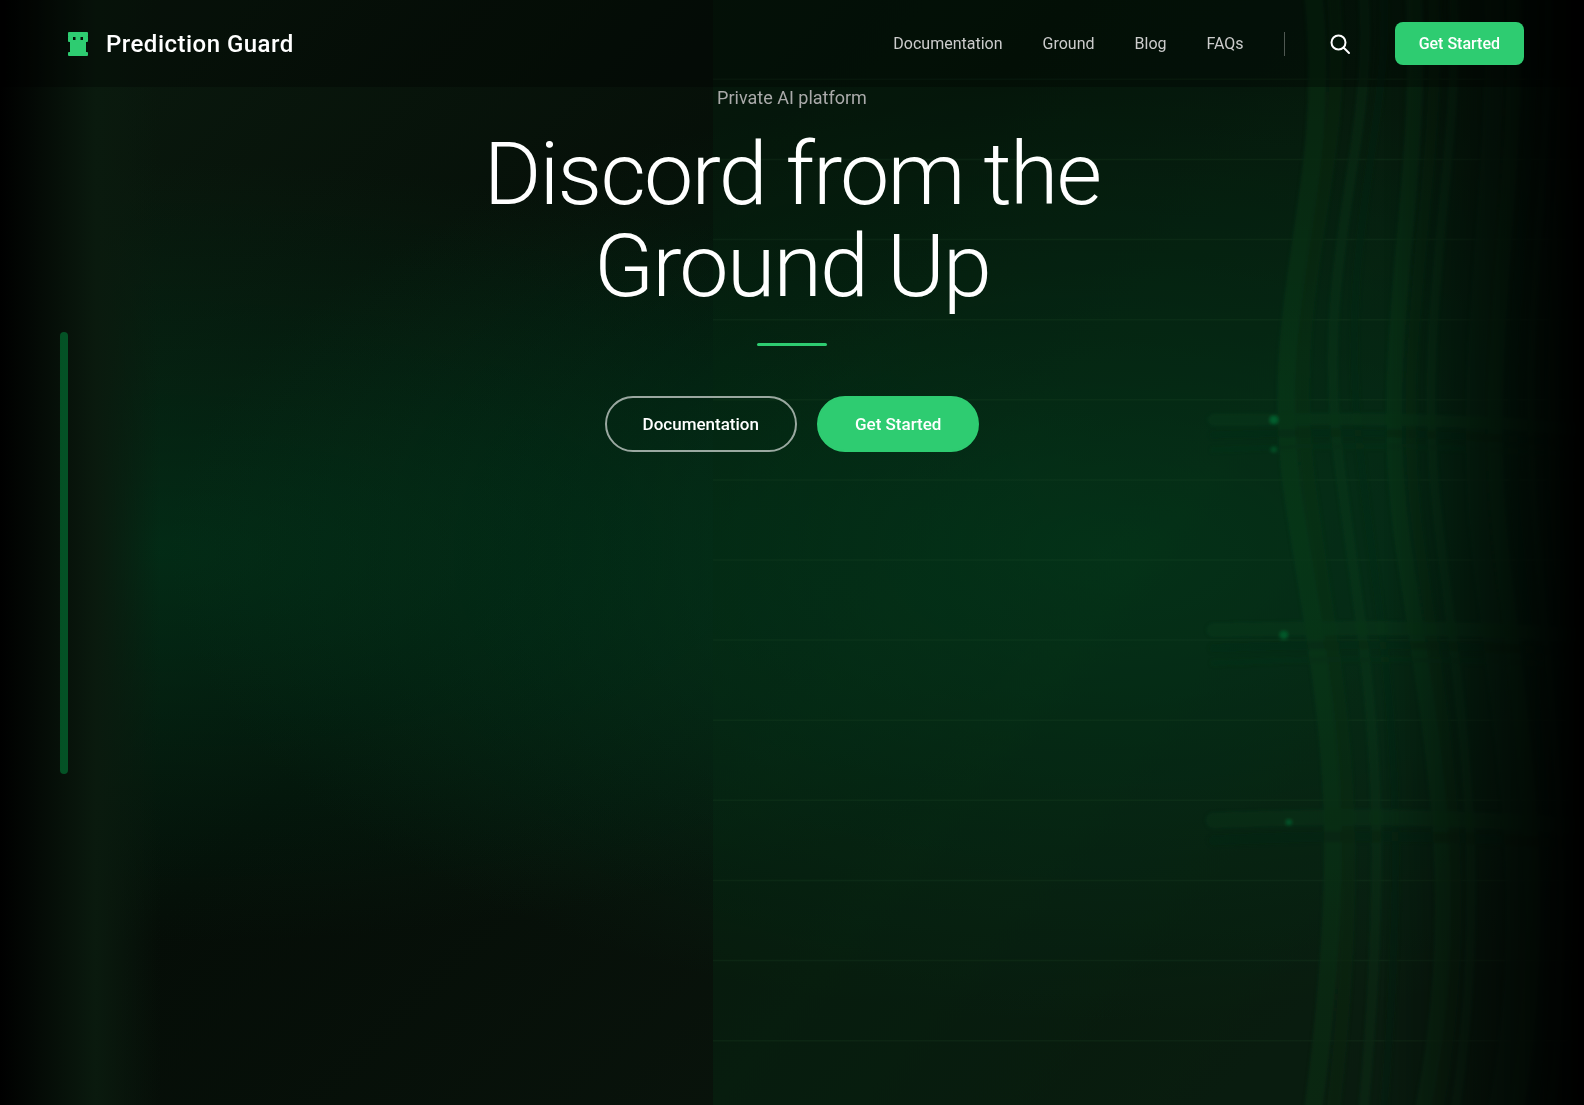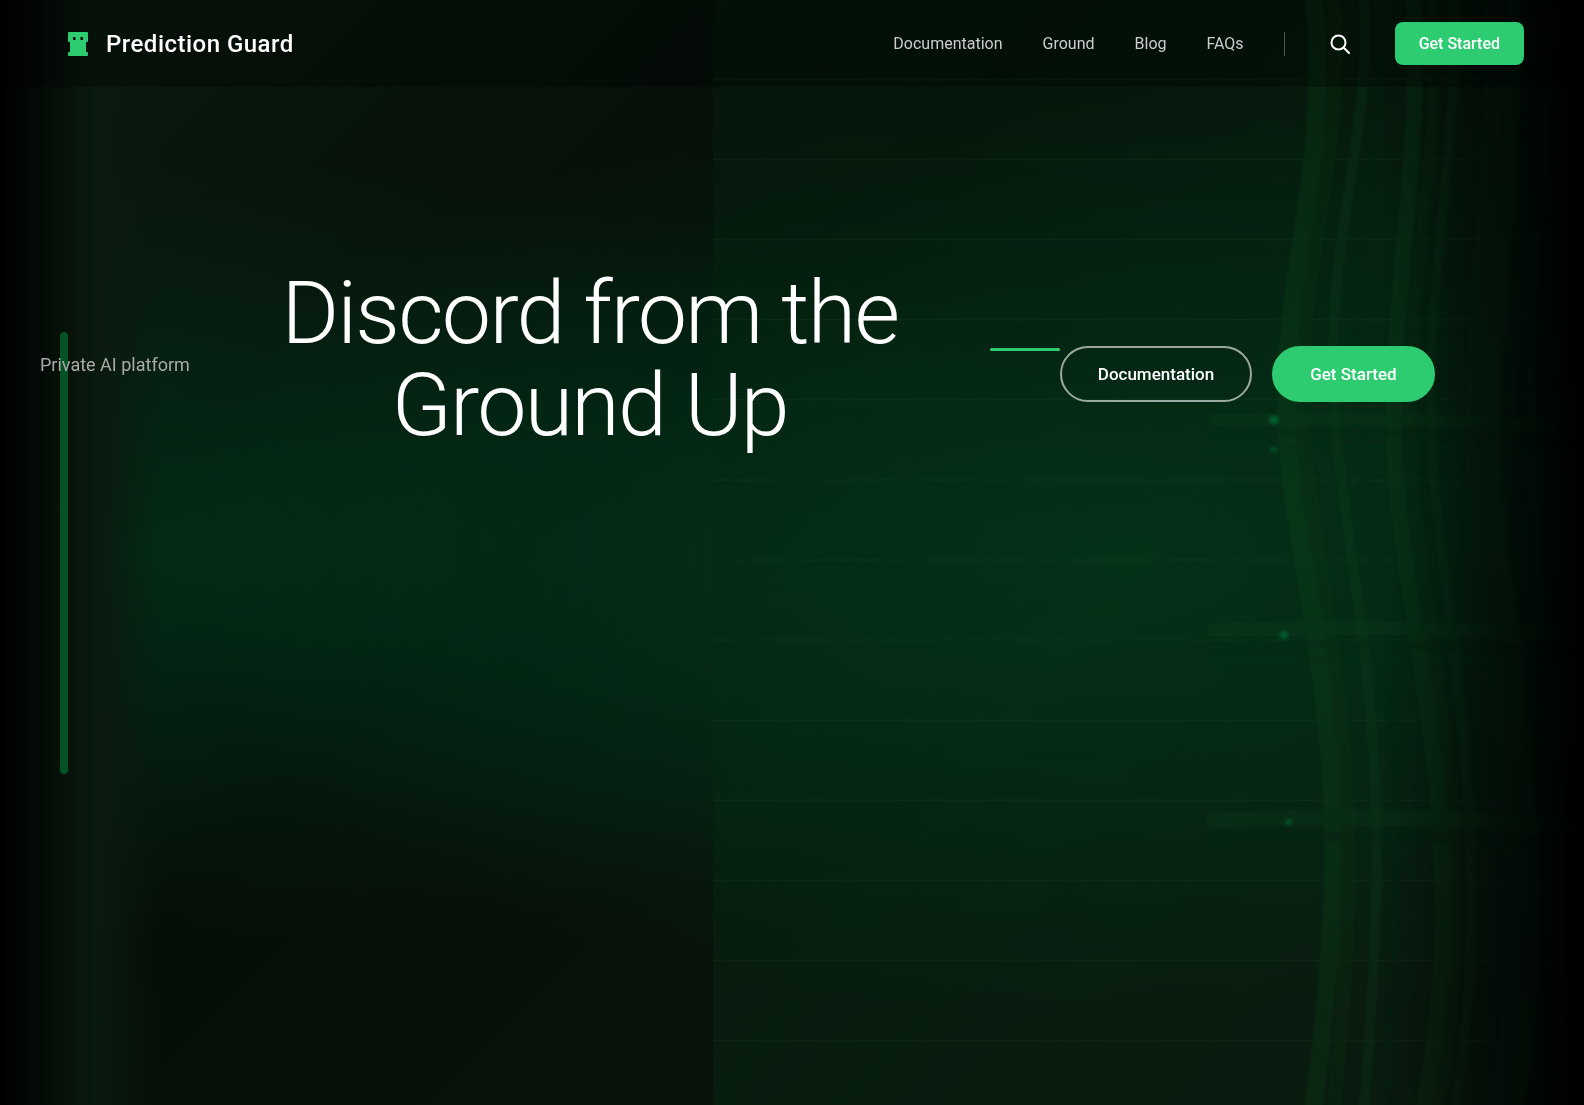--- a/index.html
+++ b/index.html
@@ -143,23 +143,23 @@
       cursor: pointer;
       text-decoration: none;
       transition: background 0.2s;
     }
 
     
     .hero-content {
       position: relative;
       z-index: 5;
       display: flex;
+      flex-direction: column;
       align-items: center;
       text-align: center;
-      margin-top: 180px;
       padding: 0 40px;
     }
 
     .hero-tag {
       font-size: 18px;
       color: #aaa;
       margin-bottom: 20px;
       font-weight: 400;
     }
 

